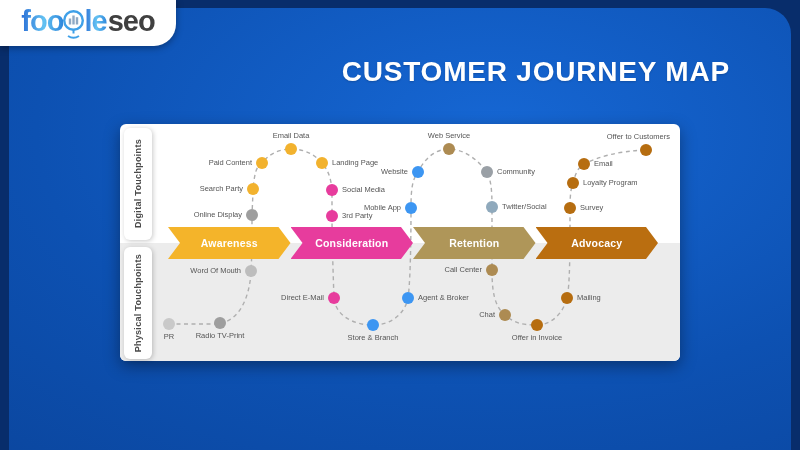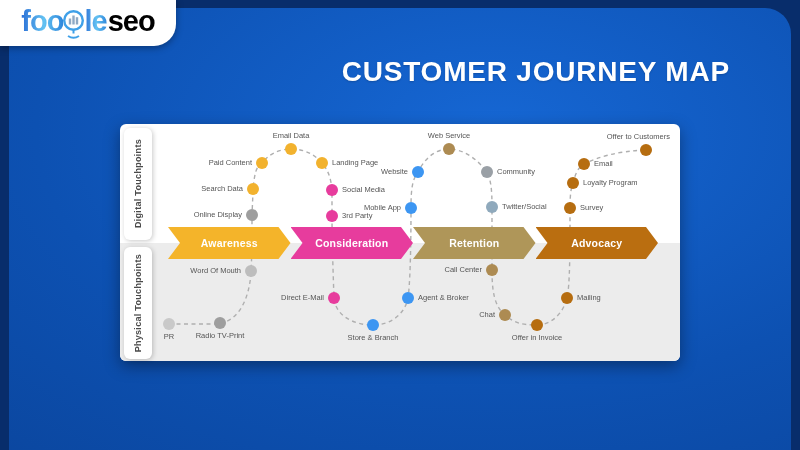--- a/index.html
+++ b/index.html
@@ -8,21 +8,21 @@
   .bg{position:absolute;left:9px;right:9px;top:8px;bottom:0;border-radius:26px 26px 0 0;
       background:radial-gradient(130% 130% at 62% 28%, #1667D4 0%, #0D51B2 45%, #093E90 100%);}
   
   .logo-box{position:absolute;left:0;top:0;width:176px;height:46px;background:#fff;
             border-radius:0 0 22px 0;display:flex;align-items:center;justify-content:center;
             box-shadow:0 2px 7px rgba(0,0,0,.35);z-index:6;}
   .logo-box .wordmark{display:flex;align-items:flex-start;font-size:29px;font-weight:bold;letter-spacing:-1px;line-height:1;}
   .grad-text{background:linear-gradient(90deg,#2B6FD6,#63C2F2 55%,#2E86DB);
              -webkit-background-clip:text;background-clip:text;color:transparent;
              -webkit-text-fill-color:transparent;}
-  .seo-text{color:#000000;margin-left:1px;}
+  .seo-text{color:#404040;margin-left:1px;}
   .globe{margin:2px -1px 0 -1px;}
   
   .title{position:absolute;left:150px;right:70px;top:56px;text-align:right;z-index:2;
          font-size:28px;font-weight:800;color:#FFFFFF;letter-spacing:.8px;
          text-shadow:0 1px 2px rgba(0,0,0,.18);}
   
   .card{position:absolute;left:120px;top:124px;width:560px;height:237px;background:#FFFFFF;
         border-radius:6px;box-shadow:0 5px 16px rgba(0,0,0,.38);z-index:1;}
   .card .physical-zone{position:absolute;left:0;right:0;top:119px;bottom:0;background:#ECECEC;
         border-radius:0 0 6px 6px;}
@@ -121,21 +121,21 @@
   <div class="tp p-top" style="left:291px;top:149px">
     <span class="dot c-aw"></span>
     <span class="tp-label">Email Data</span>
   </div>
   <div class="tp p-left" style="left:262px;top:163px">
     <span class="dot c-aw"></span>
     <span class="tp-label">Paid Content</span>
   </div>
   <div class="tp p-left" style="left:253px;top:189px">
     <span class="dot c-aw"></span>
-    <span class="tp-label">Search Data</span>
+    <span class="tp-label">Search Party</span>
   </div>
   <div class="tp p-left" style="left:252px;top:215px">
     <span class="dot c-gray"></span>
     <span class="tp-label">Online Display</span>
   </div>
   <div class="tp p-right" style="left:322px;top:163px">
     <span class="dot c-aw"></span>
     <span class="tp-label">Landing Page</span>
   </div>
   <div class="tp p-right" style="left:332px;top:190px">

